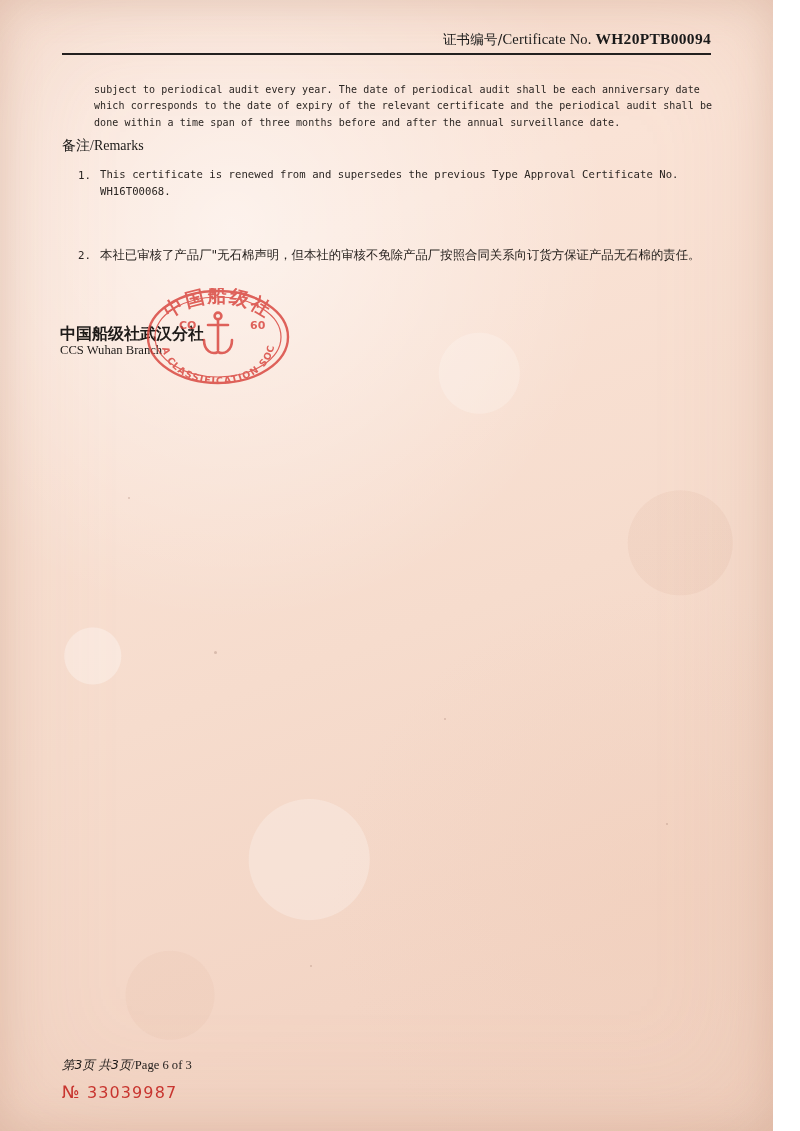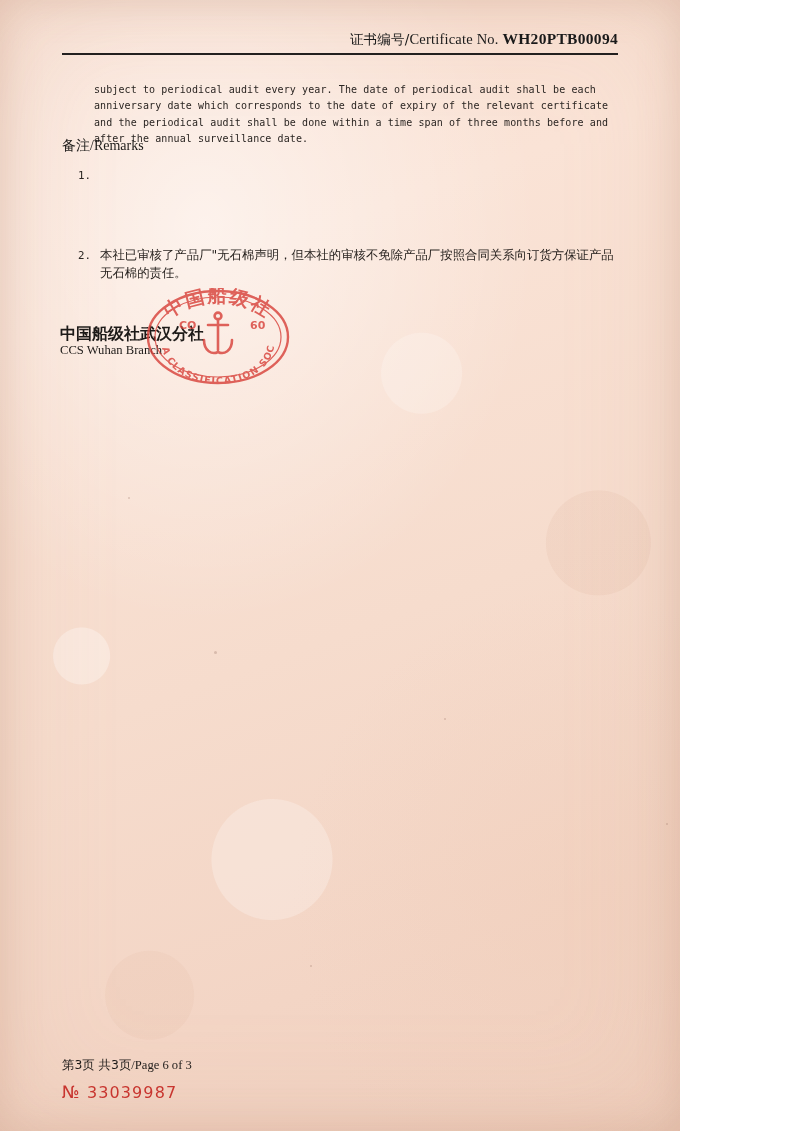--- a/index.html
+++ b/index.html
@@ -5,21 +5,21 @@
   html, body {
     margin: 0;
     padding: 0;
     background: #ffffff;
   }
   body {
     font-family: "Liberation Serif", serif;
   }
   .page {
     position: relative;
-    width: 680px;
+    width: 773px;
     height: 1131px;
     overflow: hidden;
     background:
       radial-gradient(ellipse 70% 50% at 30% 20%, rgba(255,255,255,0.55), rgba(255,255,255,0) 70%),
       radial-gradient(ellipse 60% 40% at 85% 80%, rgba(240,205,185,0.45), rgba(240,205,185,0) 70%),
       linear-gradient(160deg, #f8ded0 0%, #fae3d6 25%, #f6dccd 55%, #f3d5c5 80%, #f0d0bf 100%);
   }
   
   .grain {
     position: absolute;
@@ -155,21 +155,21 @@
   }
 
   
   .footer-page {
     position: absolute;
     left: 62px;
     top: 1057px;
     font-size: 12.6px;
     color: #1d1a18;
   }
-  .footer-page .cn { font-family: "DejaVu Sans", sans-serif; font-size: 12.4px; }
+  .footer-page .cn { font-family: "DejaVu Sans", sans-serif; font-size: 12.4px; font-style: italic; }
   .footer-no {
     position: absolute;
     left: 62px;
     top: 1082px;
     color: #c8352f;
     font-family: "DejaVu Sans", sans-serif;
     font-size: 16px;
     letter-spacing: 1.1px;
   }
   .footer-no .sym { font-size: 17px; }
@@ -199,20 +199,21 @@
 
     <div class="para-top">subject to periodical audit every year. The date of periodical audit shall be each anniversary date which corresponds to the date of expiry of the relevant certificate and the periodical audit shall be done within a time span of three months before and after the annual surveillance date.</div>
 
     <div class="remarks-title">
       <span class="cn">备注</span><span>/</span><span>Remarks</span>
     </div>
 
     <div class="remark remark-1">
       <div class="remark-num">1.</div>
       <div class="remark-body">
+        <div class="line-en">This certificate is renewed from and supersedes the previous Type Approval Certificate No. WH16T00068.</div>
       </div>
     </div>
 
     <div class="remark remark-2">
       <div class="remark-num">2.</div>
       <div class="remark-body">
         <div class="line-cn">本社已审核了产品厂"无石棉声明，但本社的审核不免除产品厂按照合同关系向订货方保证产品无石棉的责任。</div>
       </div>
     </div>
 

